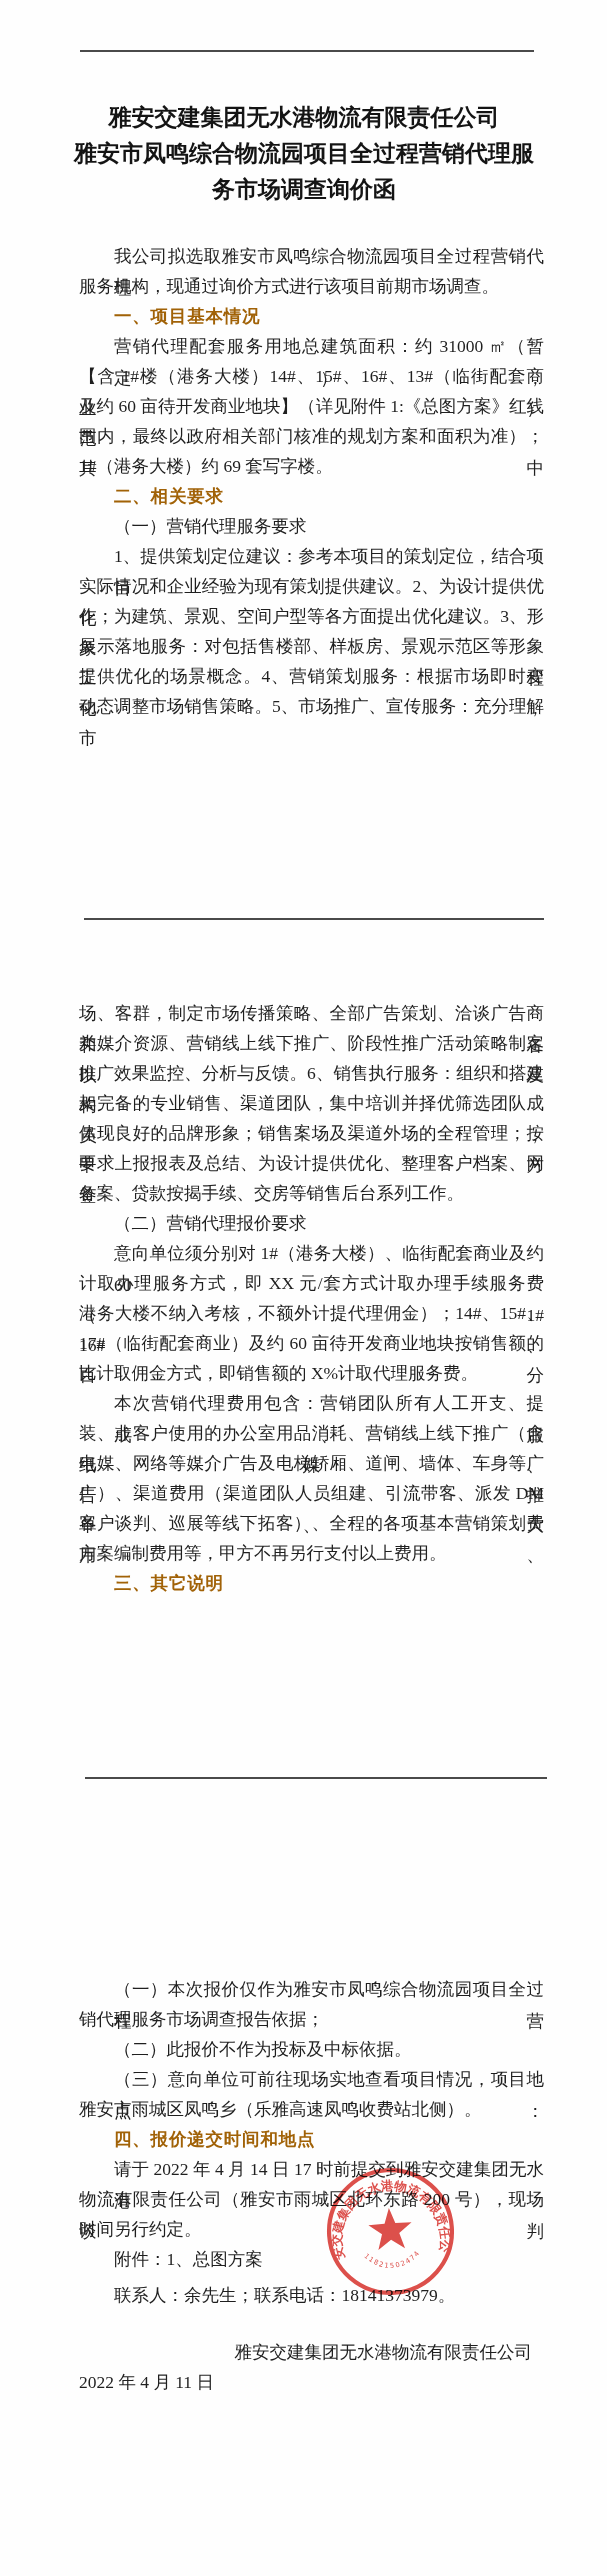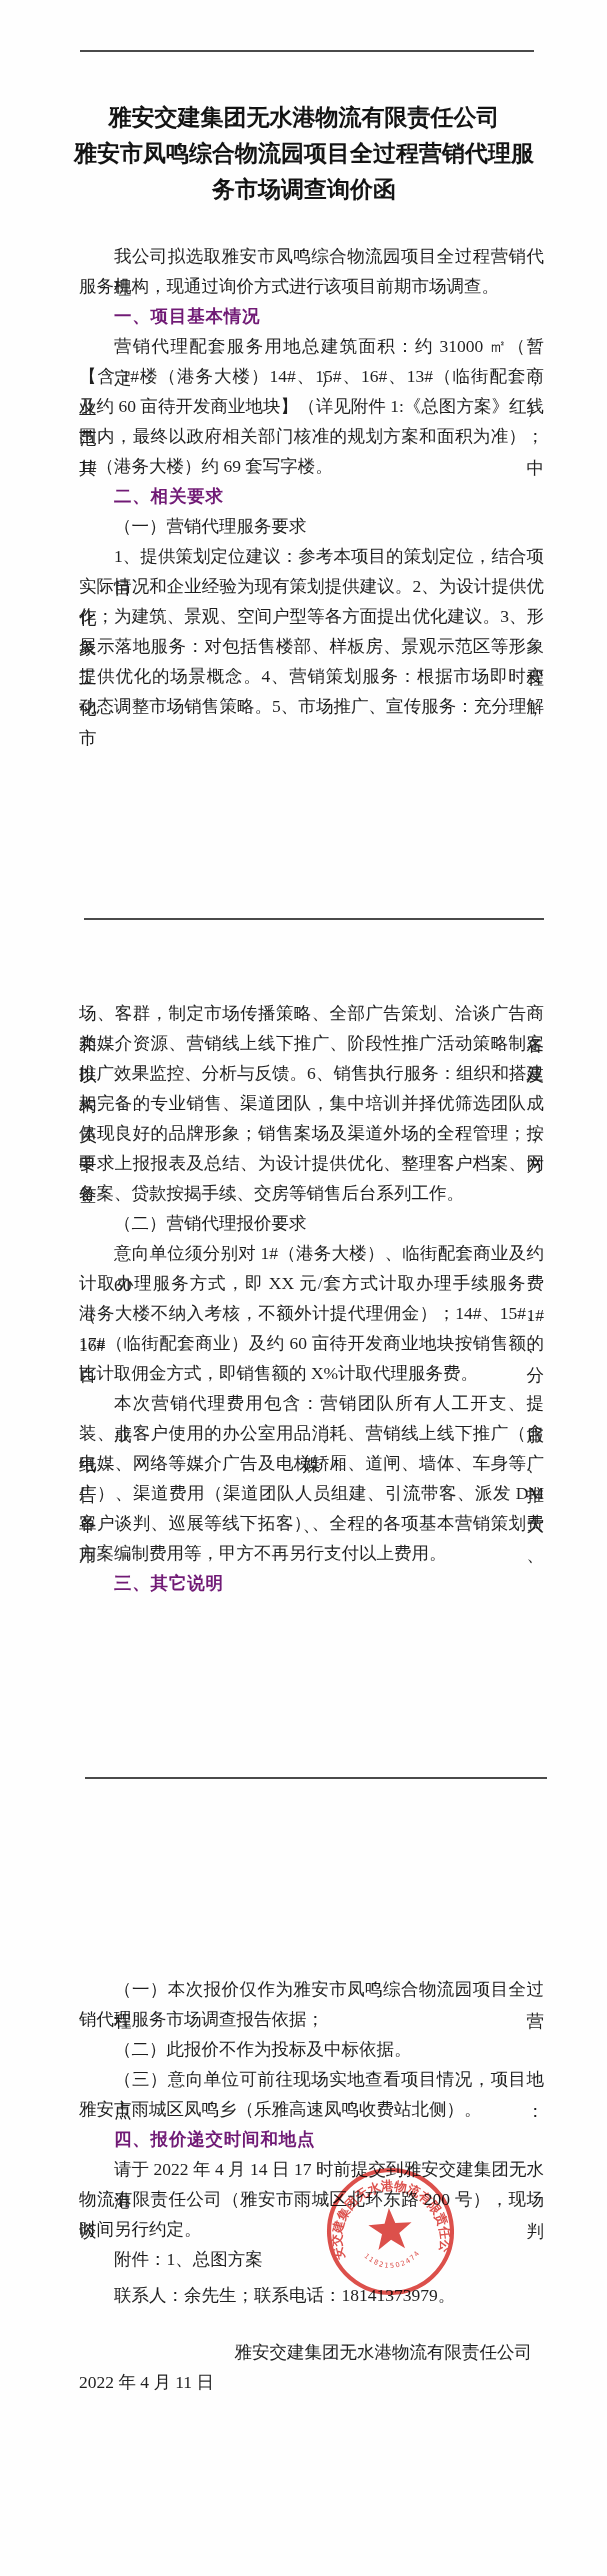--- a/index.html
+++ b/index.html
@@ -26,21 +26,21 @@
   }
   #page1 { top:240px; }
   #page2 { top:997px; }
   #page3 { top:1936px;margin-top:37px; }
 
   .ln  { height:30px; line-height:32px; }
   .j   { text-align:justify; text-align-last:justify; }
   .ind { padding-left:35px; }
   .h   {
     font-family:"Liberation Sans","DejaVu Sans",sans-serif;
-    font-weight:700; letter-spacing:0.8px; color:#701a75;
+    font-weight:700; letter-spacing:0.8px; color:#a16207;
   }
   .spacer8 { height:6px; }
 
   .sig-company { text-align:right; padding-right:12px;  margin-top:27px; }
   .sig-date    { text-align:left; padding-right:106px; }
 
   #seal {
     position:absolute; left:323px; top:2164px;
     width:135px; height:135px;
     mix-blend-mode:multiply; opacity:0.88;

